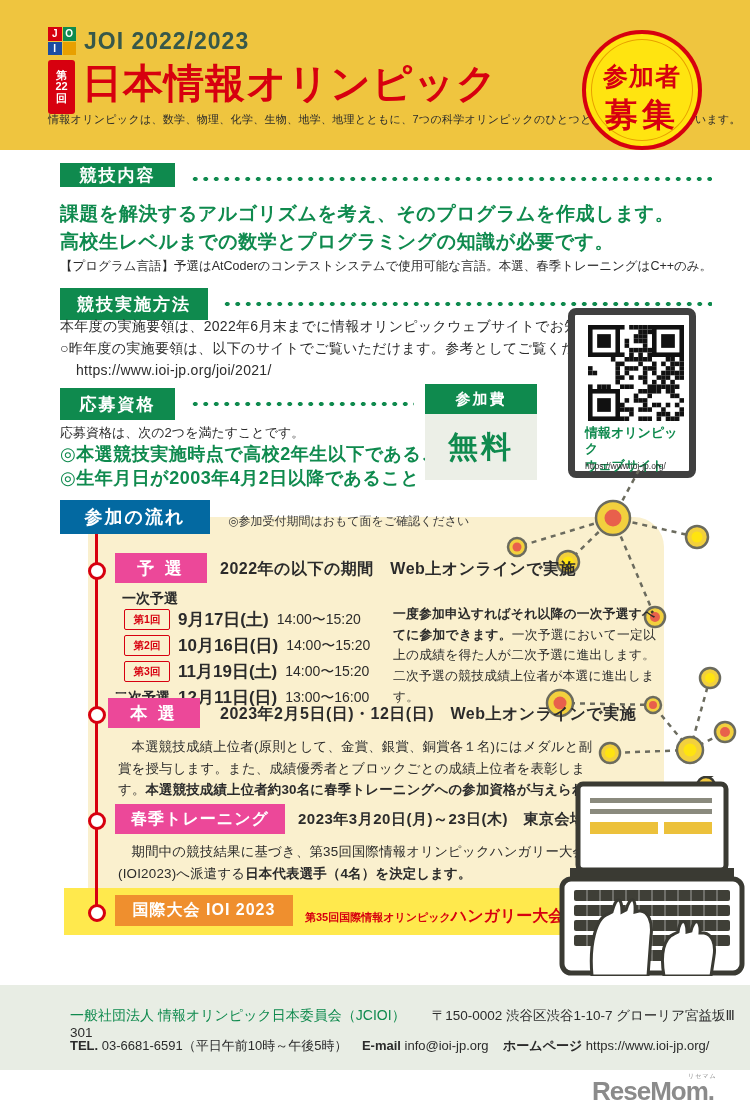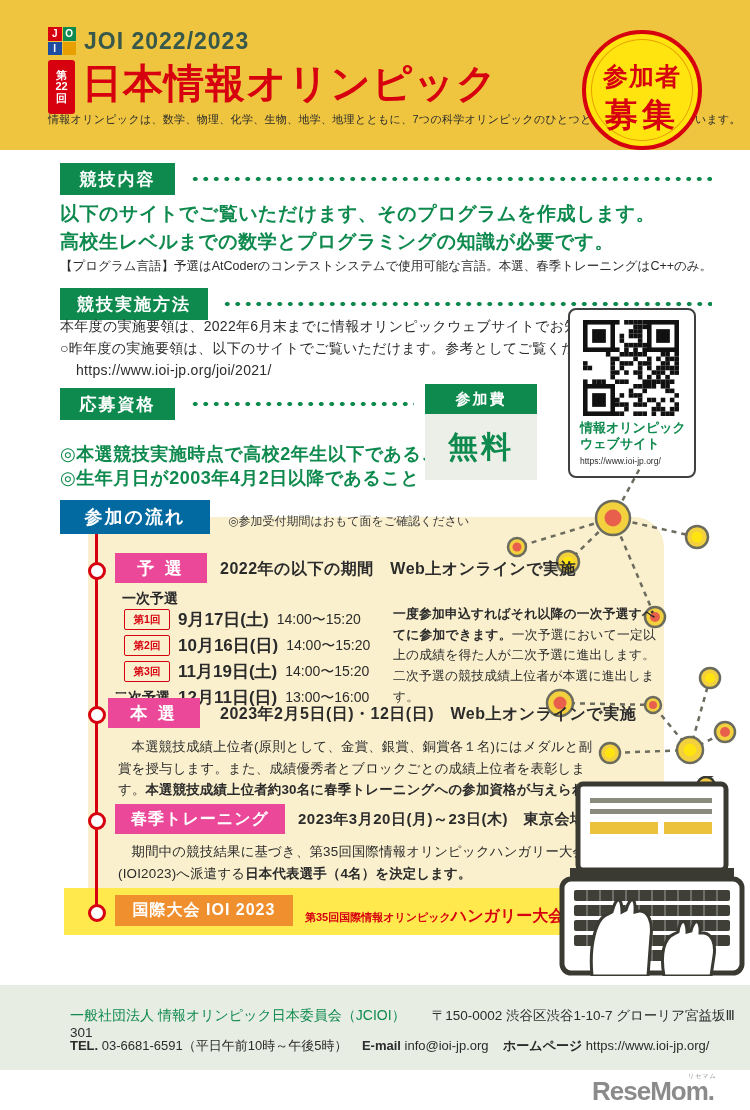--- a/index.html
+++ b/index.html
@@ -20,21 +20,21 @@
   .recruit-badge .l2{font-size:33px;font-weight:bold;letter-spacing:4px;}
 
   
   .sec-badge{position:absolute;background:#0f8a4e;color:#fff;font-weight:bold;font-size:17px;display:flex;align-items:center;justify-content:center;letter-spacing:2px;}
   .dotline{position:absolute;height:6px;background-image:radial-gradient(circle,#0f8a4e 2.1px,transparent 2.5px);background-size:10.5px 6px;background-repeat:repeat-x;background-position:0 50%;}
   .green-strong{position:absolute;color:#0f8a4e;font-weight:bold;font-size:19px;letter-spacing:0.5px;}
   .body-text{position:absolute;color:#2b2b2b;font-size:14px;letter-spacing:0.3px;}
   .small-note{position:absolute;color:#2b2b2b;font-size:12.5px;}
 
   
-  .qr-box{position:absolute;left:568px;top:308px;width:128px;height:170px;background:#fff;border:2px solid #404040;border-radius:8px;box-sizing:border-box;}
+  .qr-box{position:absolute;left:568px;top:308px;width:128px;height:170px;background:#fff;border:7px solid #404040;border-radius:8px;box-sizing:border-box;}
   .qr-code{position:absolute;left:13px;top:10px;width:96px;height:96px;}
   .qr-cap{position:absolute;left:10px;top:110px;color:#0f8a4e;font-weight:bold;font-size:13px;line-height:1.25;}
   .qr-url{position:absolute;left:10px;top:146px;color:#2b2b2b;font-size:8.5px;}
 
   
   .fee-box{position:absolute;left:425px;top:384px;width:112px;}
   .fee-head{height:30px;background:#0f8a4e;color:#fff;font-weight:bold;font-size:15px;display:flex;align-items:center;justify-content:center;letter-spacing:2px;}
   .fee-body{height:66px;background:#ecefe7;display:flex;align-items:center;justify-content:center;color:#0f8a4e;font-weight:bold;font-size:30px;letter-spacing:3px;}
 
   
@@ -93,23 +93,23 @@
       <span>回</span>
     </div>
     <div class="main-title">日本情報オリンピック</div>
     <div class="header-sub">情報オリンピックは、数学、物理、化学、生物、地学、地理とともに、7つの科学オリンピックのひとつとして位置付けられています。</div>
     <div class="recruit-badge">
       <span class="l1">参加者</span>
       <span class="l2">募集</span>
     </div>
   </div>
 
-  <div class="sec-badge" style="left:60px;top:163px;width:115px;height:32px;">競技内容</div>
+  <div class="sec-badge" style="left:60px;top:163px;width:115px;height:24px;">競技内容</div>
   <div class="dotline" style="left:190px;top:176px;width:522px;"></div>
-  <div class="green-strong" style="left:60px;top:201px;">以下のサイトでご覧いただけます、そのプログラムを作成します。</div>
+  <div class="green-strong" style="left:60px;top:201px;">課題を解決するアルゴリズムを考え、そのプログラムを作成します。</div>
   <div class="green-strong" style="left:60px;top:229px;">高校生レベルまでの数学とプログラミングの知識が必要です。</div>
   <div class="small-note" style="left:60px;top:258px;">【プログラム言語】予選はAtCoderのコンテストシステムで使用可能な言語。本選、春季トレーニングはC++のみ。</div>
 
   <div class="sec-badge" style="left:60px;top:288px;width:148px;height:32px;">競技実施方法</div>
   <div class="dotline" style="left:222px;top:301px;width:490px;"></div>
   <div class="body-text" style="left:60px;top:318px;">本年度の実施要領は、2022年6月末までに情報オリンピックウェブサイトでお知らせします。</div>
   <div class="body-text" style="left:60px;top:340px;">○昨年度の実施要領は、以下のサイトでご覧いただけます。参考としてご覧ください。</div>
   <div class="body-text" style="left:76px;top:362px;">https://www.ioi-jp.org/joi/2021/</div>
 
   <div class="qr-box">
@@ -267,20 +267,21 @@
       </svg>
     <div class="qr-cap">
       <div>情報オリンピック</div>
       <div>ウェブサイト</div>
     </div>
     <div class="qr-url">https://www.ioi-jp.org/</div>
   </div>
 
   <div class="sec-badge" style="left:60px;top:388px;width:115px;height:32px;">応募資格</div>
   <div class="dotline" style="left:190px;top:401px;width:224px;"></div>
+  <div class="small-note" style="left:60px;top:424px;font-size:13px;">応募資格は、次の2つを満たすことです。</div>
   <div class="green-strong" style="left:60px;top:442px;font-size:18px;">◎本選競技実施時点で高校2年生以下であること</div>
   <div class="green-strong" style="left:60px;top:466px;font-size:18px;">◎生年月日が2003年4月2日以降であること</div>
 
   <div class="fee-box">
     <div class="fee-head">参加費</div>
     <div class="fee-body">無料</div>
   </div>
 
   <div class="flow-badge">参加の流れ</div>
   <div class="flow-note">◎参加受付期間はおもて面をご確認ください</div>

